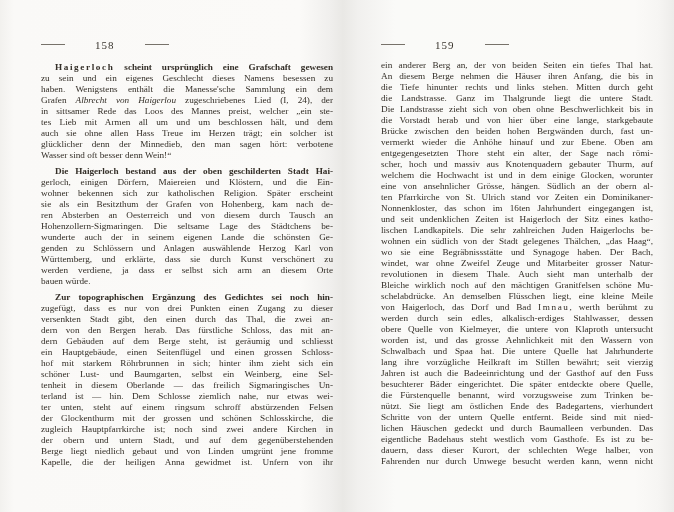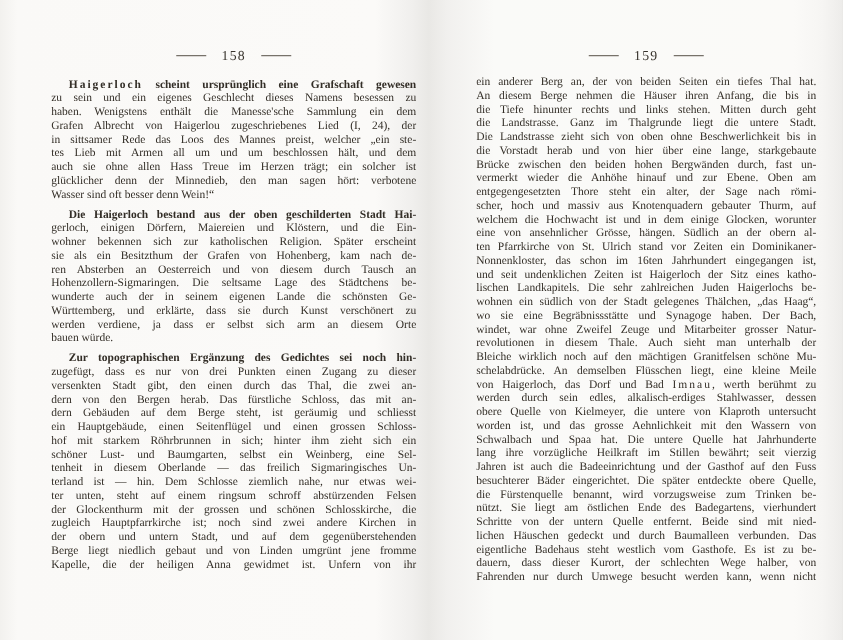--- a/index.html
+++ b/index.html
@@ -21,22 +21,21 @@
 
   .page { position: absolute; top: 0; height: 100%; }
   #left-page  { left: 41px;  width: 292px; }
   #right-page { left: 381px; width: 272px; }
 
   .page-header {
     margin-top: 38px;
     height: 13px;
     display: flex;
     align-items: center;
-    justify-content: center;
-    gap: 12px;
+    gap: 30px;
   }
   .page-number {
     font-size: 11px;
     letter-spacing: 1px;
     color: #38332c;
   }
   .header-rule {
     width: 24px;
     height: 1px;
     background: #77726a;
@@ -54,21 +53,21 @@
 
   .line {
     text-align: justify;
     text-align-last: justify;
     white-space: normal;
     overflow: hidden;
   }
   .line.first { text-indent: 14px; font-weight: bold; }
   .line.last  { text-align-last: left; }
 
-  .ital  { }
+  .ital  { font-style: italic; }
   .sperr { letter-spacing: 1.6px; }
 </style>
 </head>
 <body>
 
 <div id="scan">
 
   <div class="page" id="left-page">
     <div class="page-header">
       <span class="header-rule"></span>
@@ -88,20 +87,21 @@
           <div class="line last">Wasser sind oft besser denn Wein!“</div>
         </div>
         <div class="para">
           <div class="line first">Die Haigerloch bestand aus der oben geschilderten Stadt Hai-</div>
           <div class="line">gerloch, einigen Dörfern, Maiereien und Klöstern, und die Ein-</div>
           <div class="line">wohner bekennen sich zur katholischen Religion. Später erscheint</div>
           <div class="line">sie als ein Besitzthum der Grafen von Hohenberg, kam nach de-</div>
           <div class="line">ren Absterben an Oesterreich und von diesem durch Tausch an</div>
           <div class="line">Hohenzollern-Sigmaringen. Die seltsame Lage des Städtchens be-</div>
           <div class="line">wunderte auch der in seinem eigenen Lande die schönsten Ge-</div>
+          <div class="line">genden zu Schlössern und Anlagen auswählende Herzog Karl von</div>
           <div class="line">Württemberg, und erklärte, dass sie durch Kunst verschönert zu</div>
           <div class="line">werden verdiene, ja dass er selbst sich arm an diesem Orte</div>
           <div class="line last">bauen würde.</div>
         </div>
         <div class="para">
           <div class="line first">Zur topographischen Ergänzung des Gedichtes sei noch hin-</div>
           <div class="line">zugefügt, dass es nur von drei Punkten einen Zugang zu dieser</div>
           <div class="line">versenkten Stadt gibt, den einen durch das Thal, die zwei an-</div>
           <div class="line">dern von den Bergen herab. Das fürstliche Schloss, das mit an-</div>
           <div class="line">dern Gebäuden auf dem Berge steht, ist geräumig und schliesst</div>

